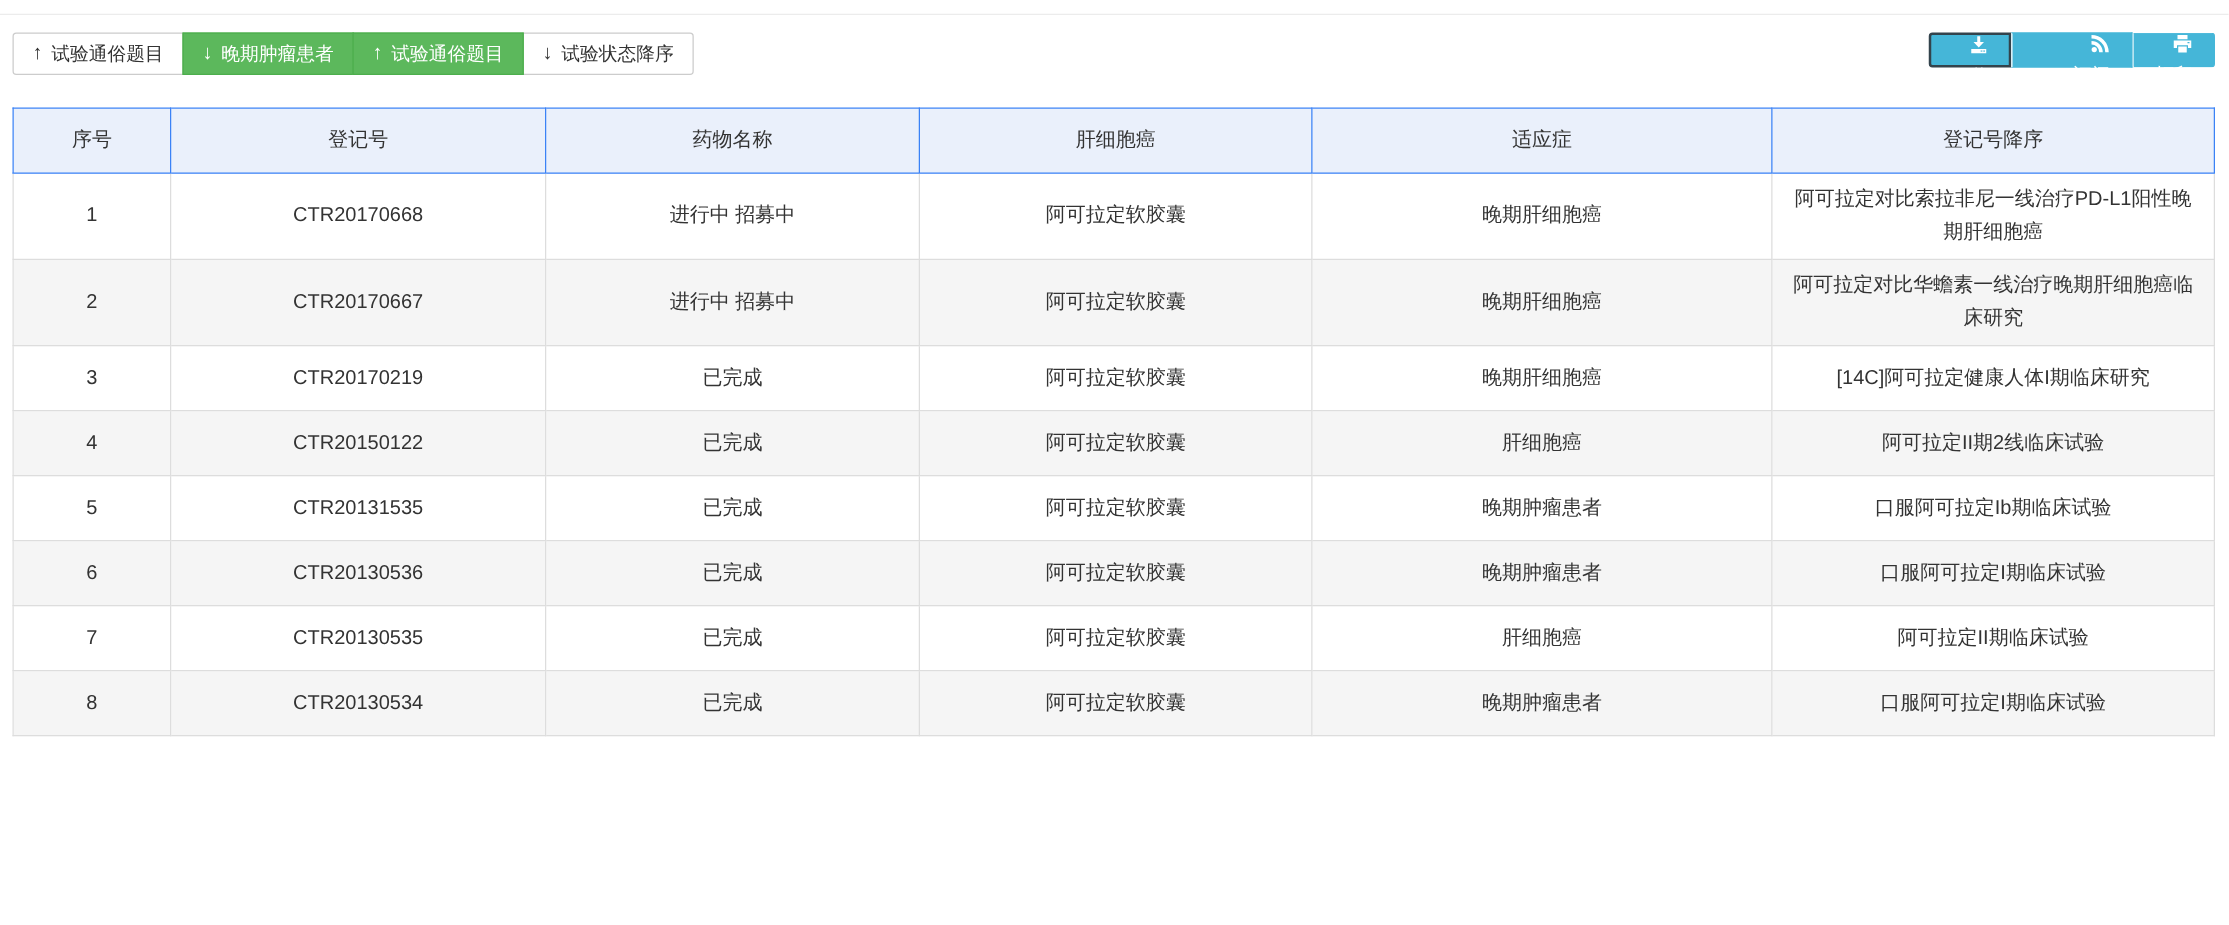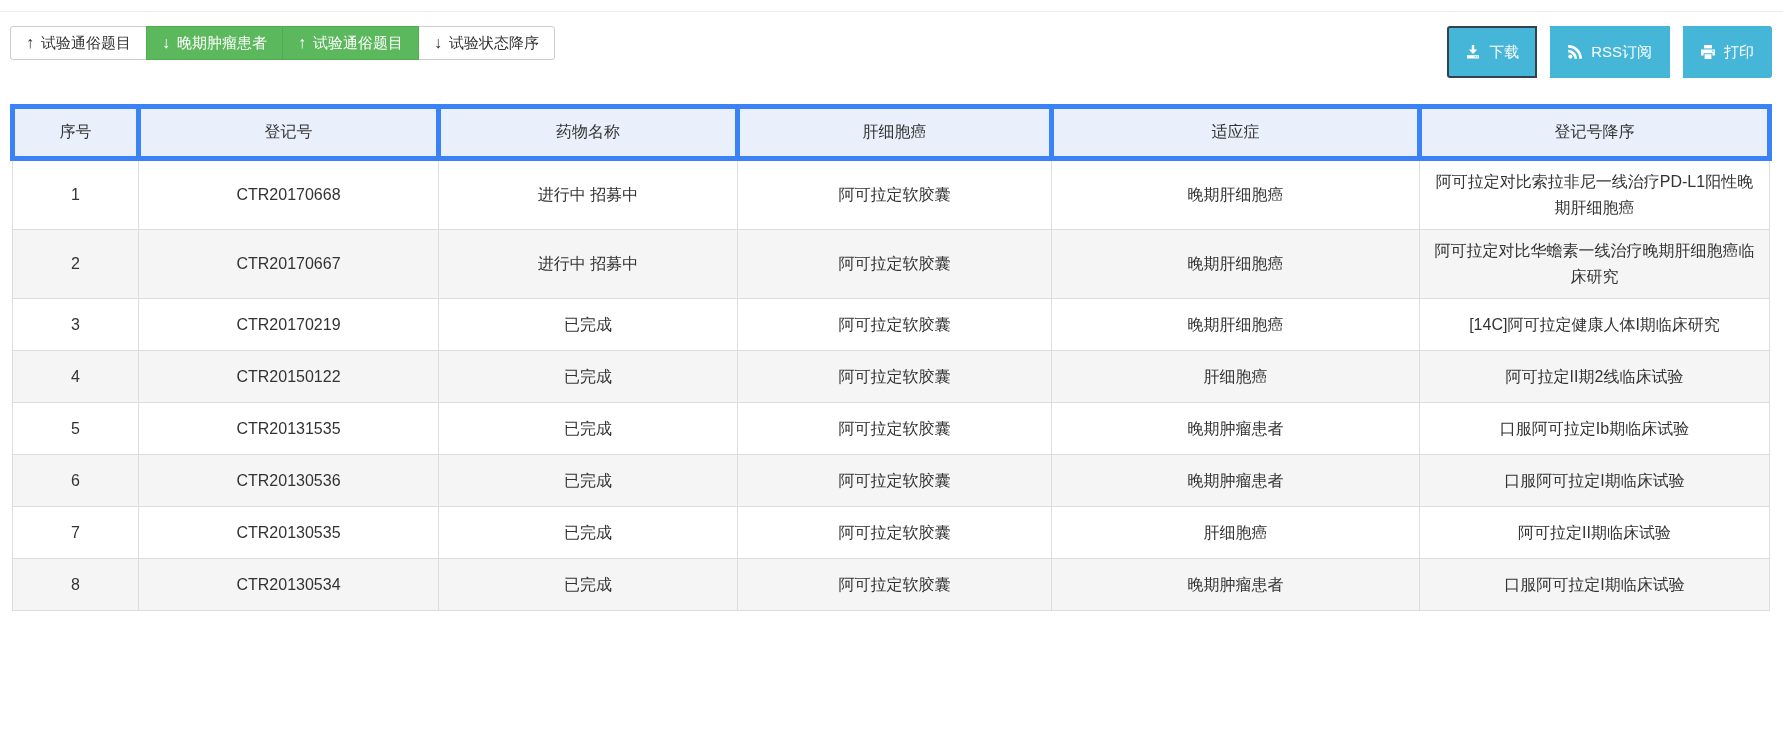--- a/index.html
+++ b/index.html
@@ -29,41 +29,41 @@
     cursor:pointer; margin-left:-1px; white-space:nowrap;
   }
   .sort-btn:first-child { margin-left:0; border-radius:3px 0 0 3px; }
   .sort-btn:last-child  { border-radius:0 3px 3px 0; }
   .sort-btn.active { background:#5cb85c; border-color:#4cae4c; color:#fff; position:relative; z-index:1; }
   .sort-arrow { font-weight:bold; font-size:16px; line-height:1; }
 
   
   .action-group { display:inline-flex; border-radius:3px; }
   .action-btn {
-    display:inline-flex; align-items:center; gap:8px;
-    height:52px; padding:0 17px;
+    display:inline-flex; align-items:flex-end; gap:8px;
+    height:28px; padding:0 17px;
     background:#45b6d8; color:#fff;
     border:1px solid #45b6d8;
     font-size:15px; font-family:inherit;
-    cursor:pointer; white-space:nowrap;
-  }
-  .action-btn + .action-btn { border-left:1px solid #fff;margin-left:12px; }
+    cursor:pointer; white-space:nowrap;flex-direction:column;
+  }
+  .action-btn + .action-btn { border-left:1px solid #fff; }
   .action-btn:first-child { border-radius:3px 0 0 3px; }
   .action-btn:last-child  { border-radius:0 3px 3px 0; }
   .action-btn.focused { border:2px solid #33434c; padding:0 16px; }
   .action-btn svg { display:block; }
 
   
   .trial-table-wrap { margin:26px 11px 0 10px; }
   table.trial-table {
     width:100%; border-collapse:collapse; table-layout:fixed;
   }
   .trial-table th {
     background:#eaf0fb; font-weight:normal; color:#333;
-    border:5px solid #3b82f6; height:52px;
+    border:1px solid #3b82f6; height:52px;
     font-size:16px; text-align:center; padding:8px 10px;
   }
   .trial-table td {
     border:1px solid #ddd; height:52px;
     font-size:16px; text-align:center; vertical-align:middle;
     padding:8px 12px; line-height:26px; color:#333;
     word-break:break-word;
   }
   .trial-table tbody tr:nth-child(even) td { background:#f5f5f5; }
 </style>

